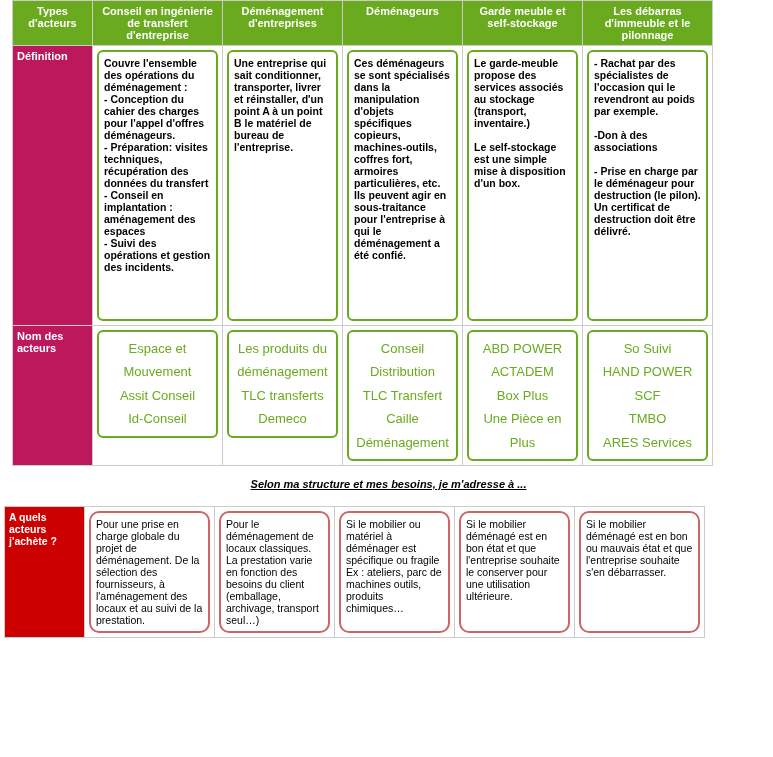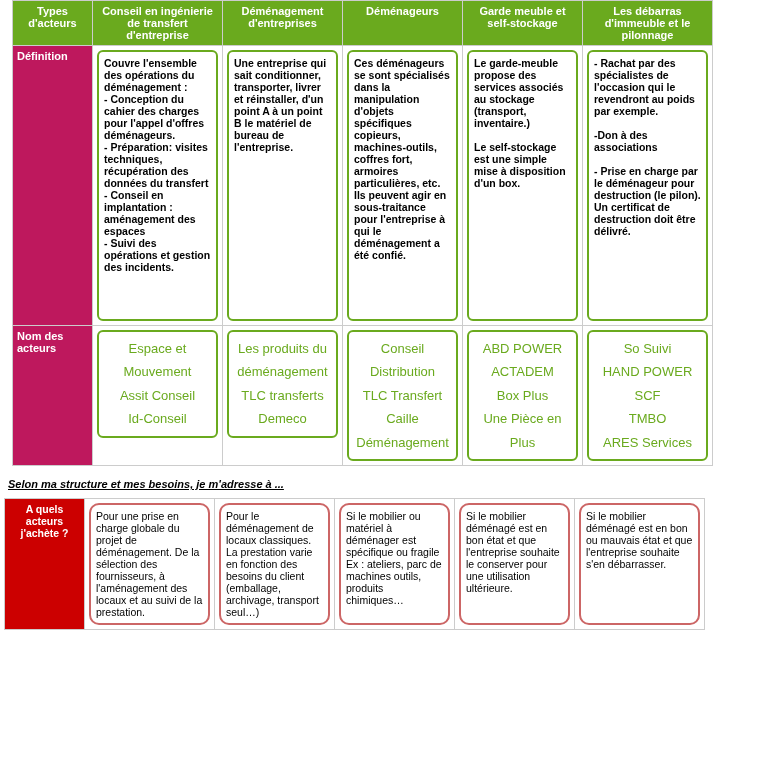--- a/index.html
+++ b/index.html
@@ -81,42 +81,42 @@
     .bottom-section {
       margin-top: 8px;
       padding: 4px;
     }
 
     .bottom-title {
       font-size: 11px;
       font-style: italic;
       font-weight: bold;
       text-decoration: underline;
-      margin-bottom: 8px;
+      margin-bottom: 16px;
       padding-left: 4px;
+      text-align: center;
     }
 
     .bottom-table {
       width: 100%;
       border-collapse: collapse;
       table-layout: fixed;
     }
 
     .bottom-table td {
       border: 1px solid #ccc;
       padding: 4px;
       vertical-align: top;
       font-size: 10.5px;
     }
 
     .bottom-label {
       background-color: #cc0000;
       color: white;
       font-weight: bold;
-      text-align: center;
       vertical-align: middle;
       font-size: 11px;
       padding: 6px 4px;
     }
 
     .bottom-content {
       background-color: #fff;
       vertical-align: top;
       font-size: 10.5px;
       padding: 4px;

